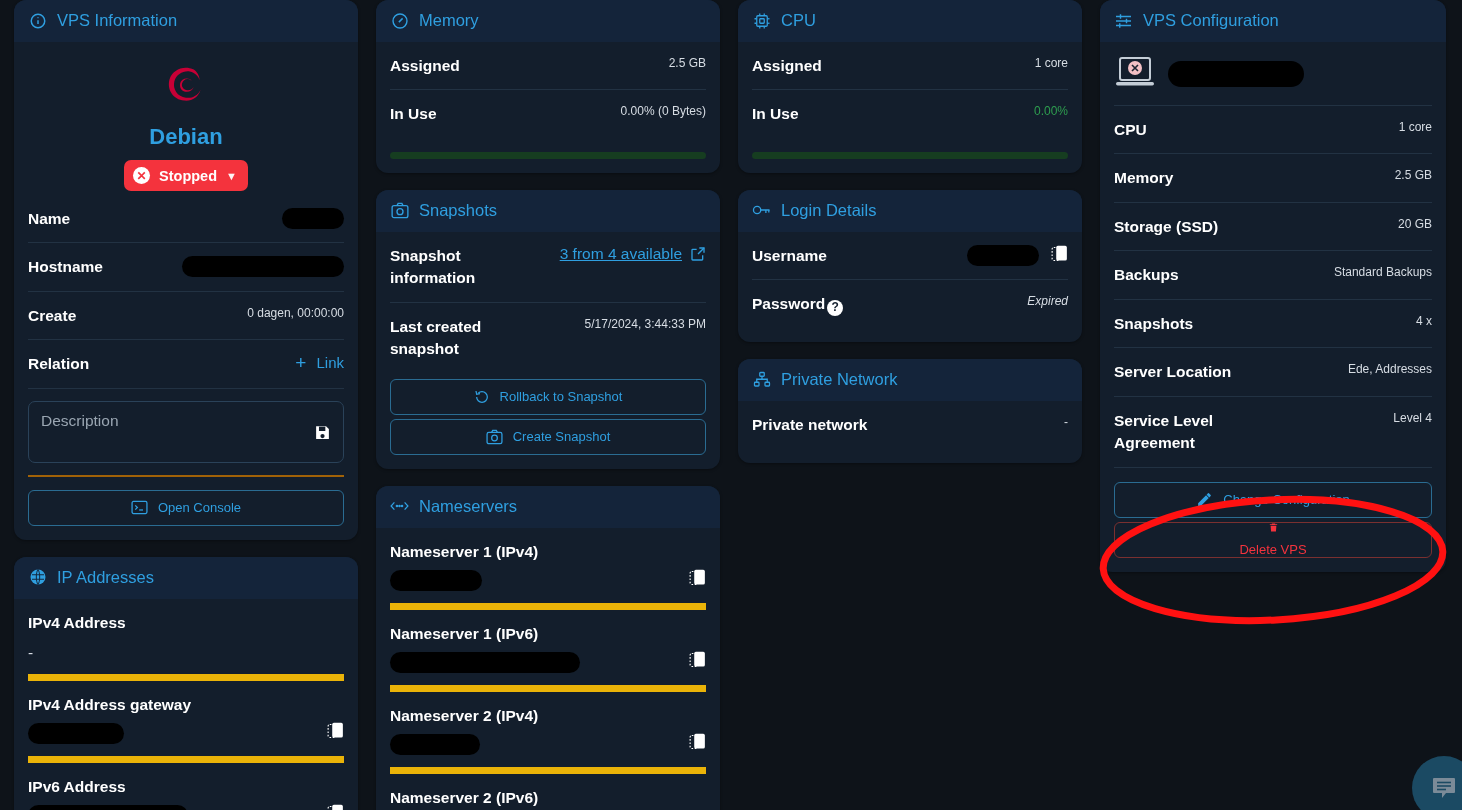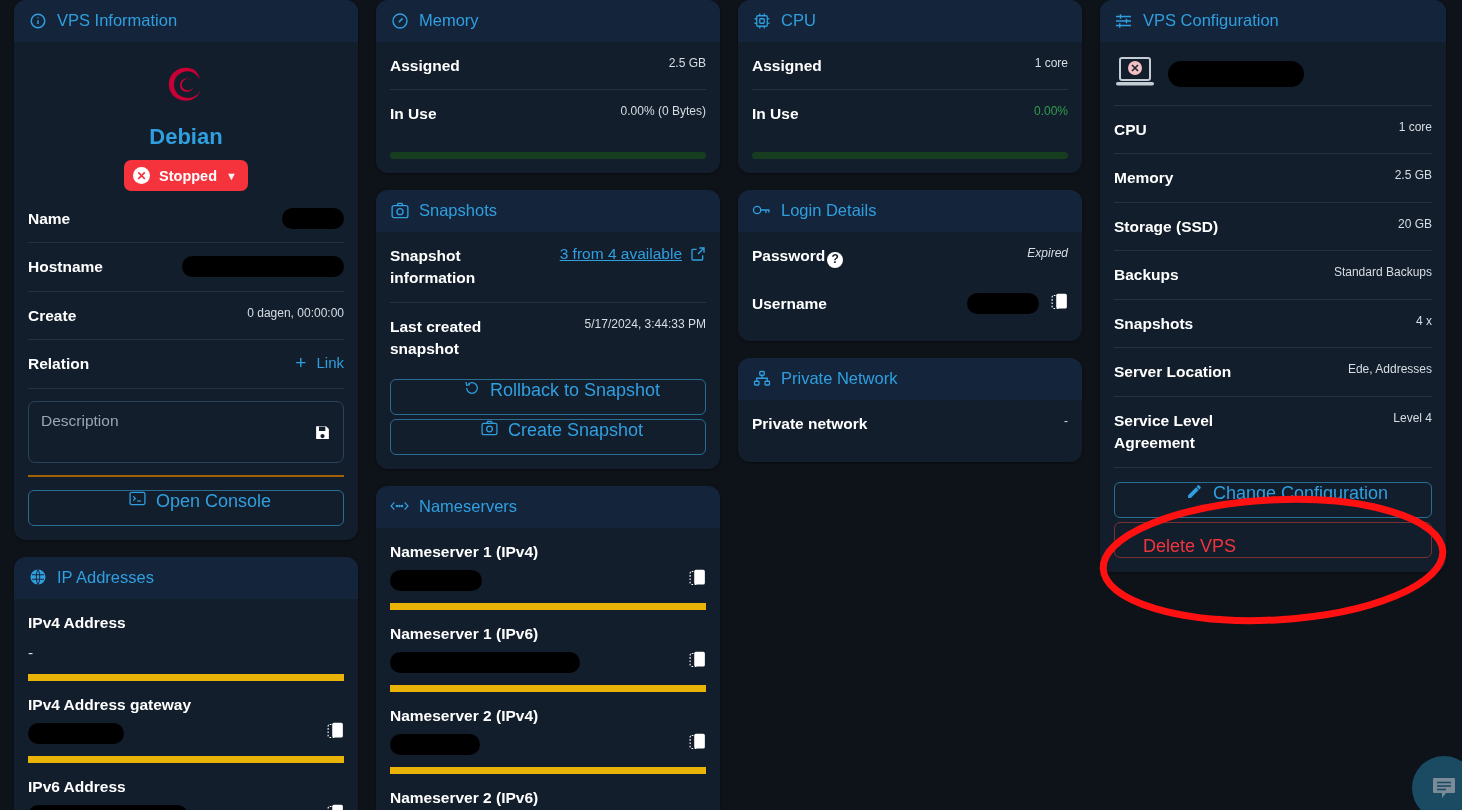--- a/index.html
+++ b/index.html
@@ -85,25 +85,25 @@
     border: 1px solid #2a4259; border-radius: 7px;
     height: 62px; margin: 12px 0 0 0;
     padding: 10px 40px 10px 12px;
     color: #9aa6b2; font-size: 15.5px;
     background: #131e2c;
     cursor: text;
   }
   .save-ic { position: absolute; right: 12px; top: 22px; }
 
   .btn {
-    display: flex; align-items: flex-start; justify-content: center; gap: 10px;
+    display: flex; align-items: center; justify-content: center; gap: 10px;
     border: 1px solid #2a6c92; border-radius: 6px;
-    color: #2f9fe0; font-size: 18px;
+    color: #2f9fe0; font-size: 13px;
     height: 36px; width: 100%;
-    background: transparent; cursor: pointer; padding-left: 28px;
+    background: transparent; cursor: pointer;
   }
   .btn.danger { border-color: #7a3030; color: #f4333d; flex-direction: column; }
   .btn + .btn { margin-top: 4px; }
   .divider-top { border-top: 2px solid #a16207; margin-top: 12px; padding-top: 13px; }
 
   
   .stack {
     padding: 14px 0 12px 0;
     border-bottom: 7px solid #eab308;
   }
@@ -445,38 +445,38 @@
           <svg width="20" height="16" viewBox="0 0 26 18" fill="none" stroke="#2f9fe0" stroke-width="1.8">
             <circle cx="7" cy="9" r="5"></circle>
               <line x1="11.5" y1="9" x2="24" y2="9"></line>
               <line x1="19" y1="9" x2="19" y2="13"></line>
               <line x1="23" y1="9" x2="23" y2="12.5"></line>
           </svg>
         </span>
         <span>Login Details</span>
       </div>
       <div class="card-body">
-        <div class="row nb">
-          <span class="k">
-            <span>Password</span><span class="qmark">?</span>
-          </span>
-          <span class="v italic">Expired</span>
-        </div>
         <div class="row">
           <span class="k">Username</span>
           <span style="display:flex;align-items:center;gap:12px">
             <span class="redact" style="width:72px"></span>
             <span class="copy-ic">
               <svg width="17" height="18" viewBox="0 0 20 22" fill="none">
                   <rect x="6" y="1" width="13" height="18" rx="2" fill="#fff"></rect>
                   <rect x="1" y="3" width="10" height="16" rx="2" fill="none" stroke="#fff" stroke-width="1.4" stroke-dasharray="2 2"></rect>
                 </svg>
             </span>
           </span>
         </div>
+        <div class="row nb">
+          <span class="k">
+            <span>Password</span><span class="qmark">?</span>
+          </span>
+          <span class="v italic">Expired</span>
+        </div>
       </div>
     </div>
 
     <div class="card">
       <div class="card-header">
         <span class="hicon">
           <svg width="18" height="18" viewBox="0 0 24 24" fill="none" stroke="#2f9fe0" stroke-width="1.7">
             <rect x="9" y="2" width="6" height="5" rx="1"></rect>
               <rect x="2" y="15" width="6" height="5" rx="1"></rect>
               <rect x="16" y="15" width="6" height="5" rx="1"></rect>

